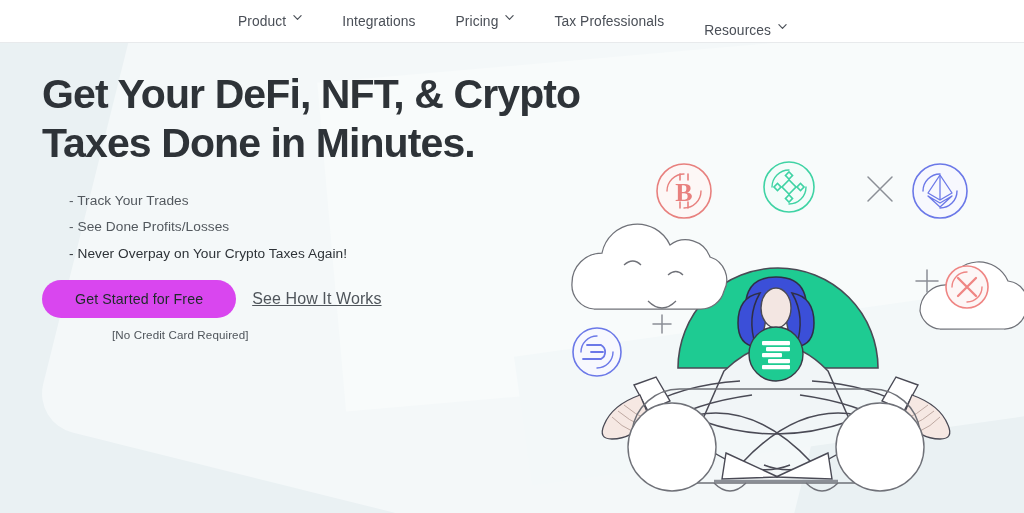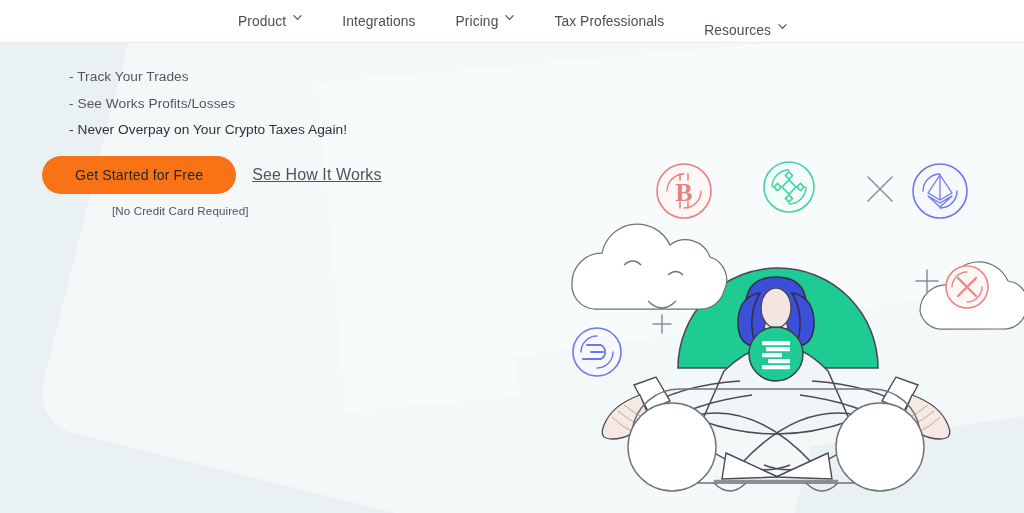--- a/index.html
+++ b/index.html
@@ -75,21 +75,21 @@
   }
   .bullets { list-style: none; }
   .bullets li {
     font-size: 13.7px; color: #52585e; line-height: 1.0;
     margin-bottom: 13px; letter-spacing: .05px; margin-left: 27px;
   }
   .bullets li.strong { color: #2e3338; font-weight: 400; }
 
   .cta-row { display: flex; align-items: center; margin-top: 19px; }
   .btn-primary {
-    background: #f97316; color: #1d2b28;
+    background: #d946ef; color: #1d2b28;
     border: none; border-radius: 24px;
     height: 38px; padding: 0 33px;
     font-family: "Liberation Sans", sans-serif;
     font-size: 14.2px; cursor: pointer; letter-spacing: .1px;
   }
   .btn-link {
     margin-left: 16px; font-size: 16px;
     color: #4f555b; text-decoration: underline;
     cursor: pointer; letter-spacing: .1px;
   }
@@ -294,25 +294,29 @@
           <path d="M186 440 q16 16 32 0 M278 440 q16 16 32 0" fill="none"></path>
         </g>
 
       </g>
     </svg>
   </div>
 
   <div class="copy">
 
 
+    <h1 class="headline">
+      <span>Get Your DeFi, NFT, &amp; Crypto</span><br>
+      <span>Taxes Done in Minutes.</span>
+    </h1>
 
 
     <ul class="bullets">
       <li>- Track Your Trades</li>
-      <li>- See Works Profits/Losses</li>
+      <li>- See Done Profits/Losses</li>
       <li class="strong">- Never Overpay on Your Crypto Taxes Again!</li>
     </ul>
 
     <div class="cta-row">
       <button class="btn-primary">Get Started for Free</button>
       <a class="btn-link">See How It Works</a>
     </div>
 
     <div class="fineprint">[No Credit Card Required]</div>
 

